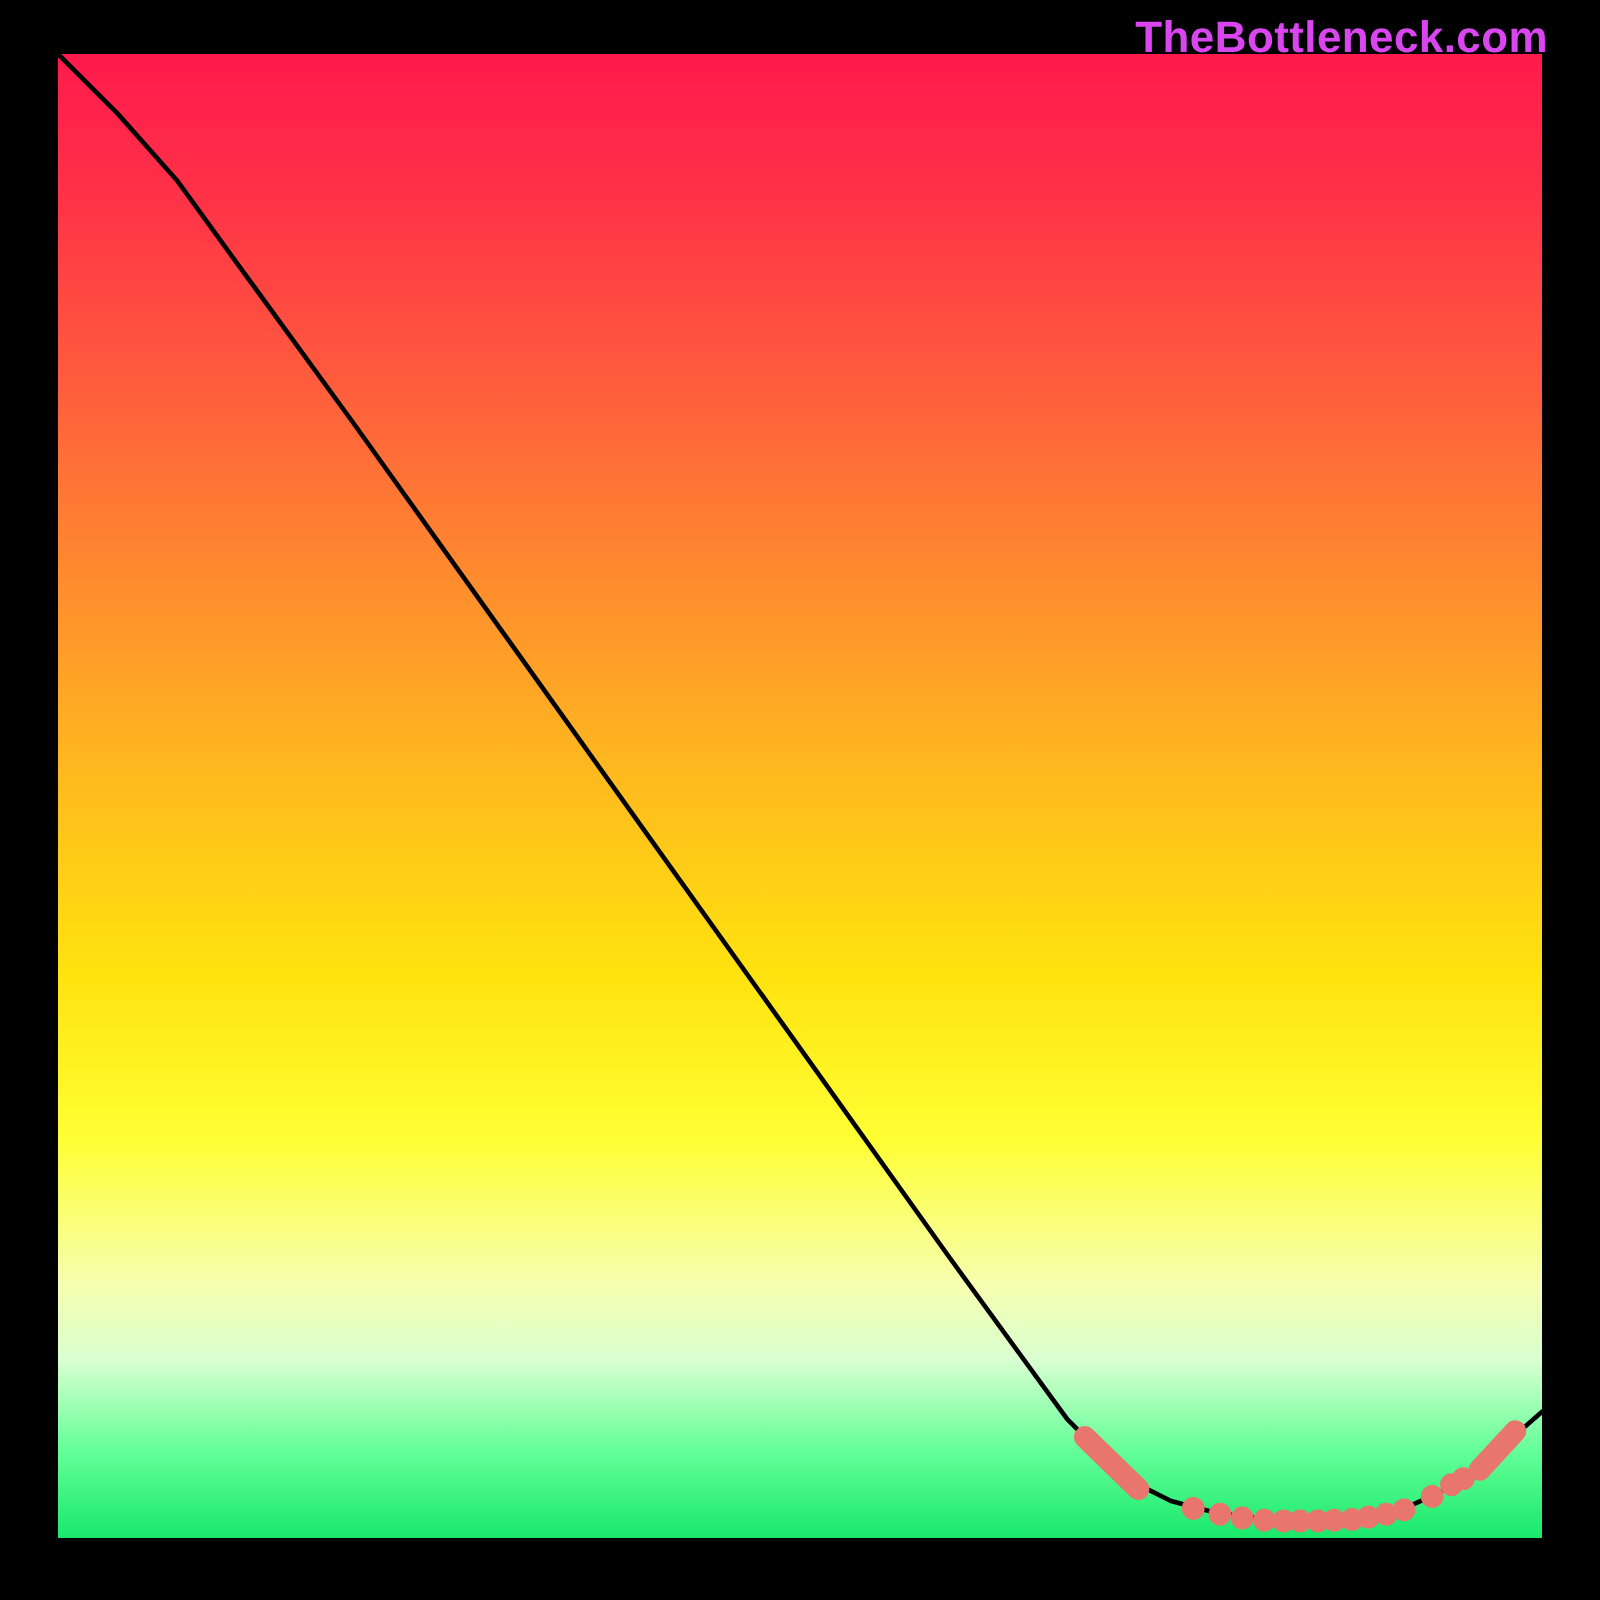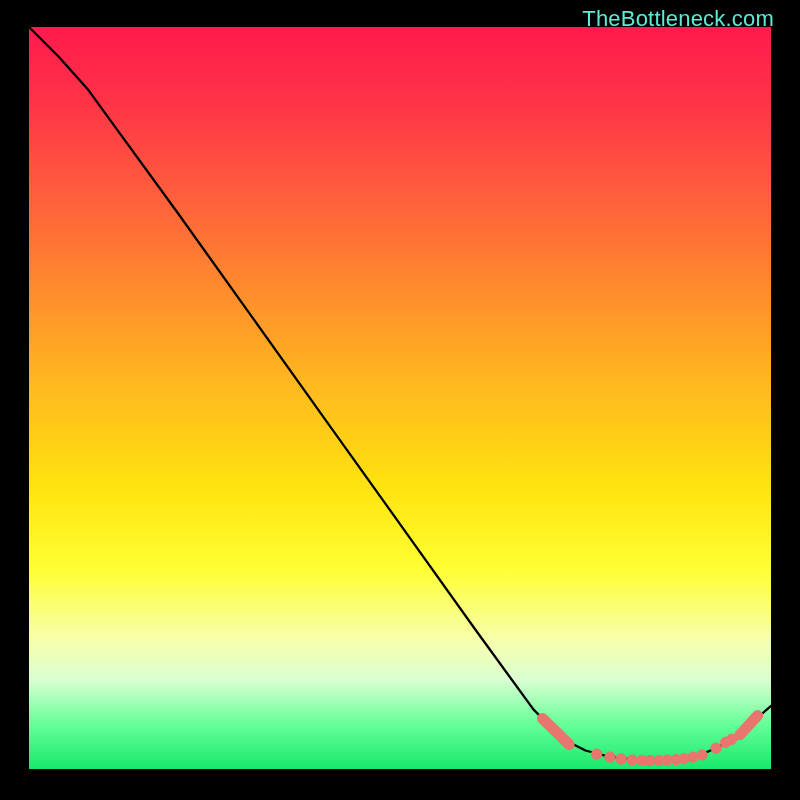--- a/index.html
+++ b/index.html
@@ -27,23 +27,23 @@
       #ffff33 73%,
       #f6ffb0 83%,
       #d9ffd0 88%,
       #66ff99 94%,
       #19e86b 100%);
   }
   .watermark {
     position: absolute;
     top: 6px;
     right: 26px;
-    color: #5eead4;
+    color: #d946ef;
     font-size: 22px;
-    font-weight: 400;
+    font-weight: 700;
     letter-spacing: 0.2px;
     user-select: none;
   }
   svg.plot {
     position: absolute;
     left: 29px;
     top: 27px;
     width: 742px;
     height: 742px;
     overflow: visible;

